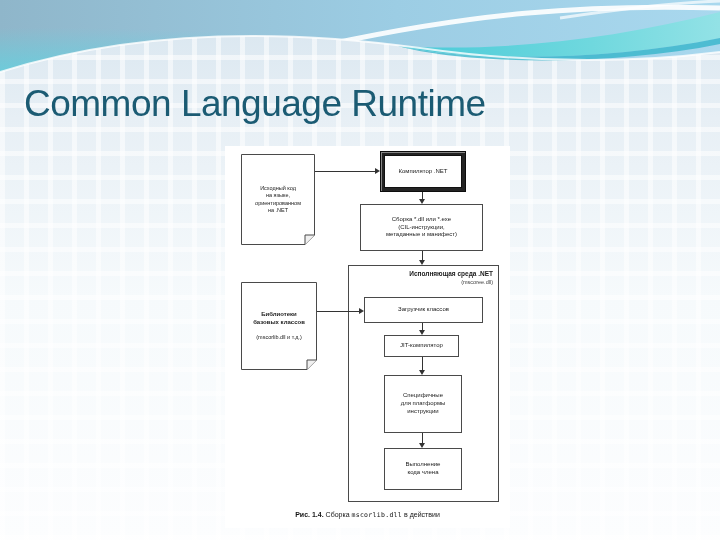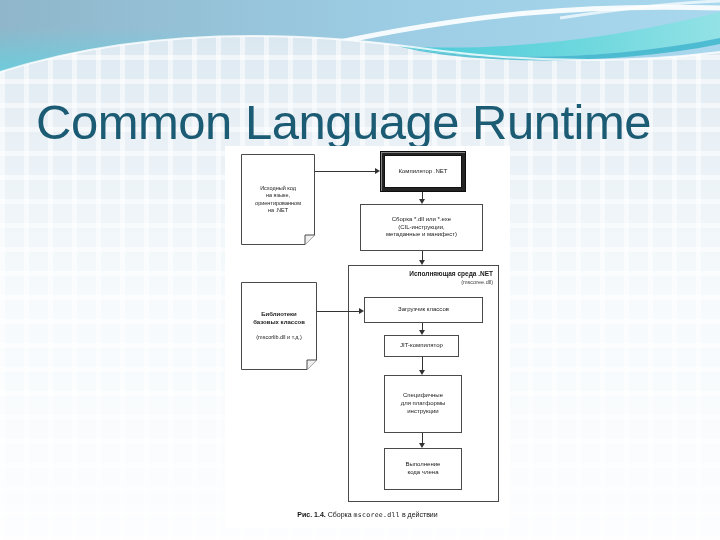--- a/index.html
+++ b/index.html
@@ -7,22 +7,22 @@
   .slide{
     position:relative;width:720px;height:540px;overflow:hidden;
     background-color:#eef4f8;
     background-image:
       repeating-linear-gradient(90deg, rgba(255,255,255,.55) 0 5px, rgba(255,255,255,0) 5px 24px),
       repeating-linear-gradient(0deg, rgba(255,255,255,.55) 0 5px, rgba(255,255,255,0) 5px 24px),
       linear-gradient(180deg,#d7e5ef 0%,#e7eff5 22%,#f6fafc 55%,#fcfdfe 100%);
   }
   .wave{position:absolute;top:0;left:0;}
   .title{
-    position:absolute;left:24px;top:84px;margin:12px;
-    font-size:49px;font-weight:400;letter-spacing:-0.5px;
+    position:absolute;left:24px;top:84px;margin:0;
+    font-size:37px;font-weight:400;letter-spacing:-0.5px;
     color:#1b5b73;line-height:1.1;white-space:nowrap;
   }
   .diagram{
     position:absolute;left:225px;top:146px;width:285px;height:382px;
     background:#ffffff;color:#1a1a1a;
   }
   .box{
     position:absolute;background:#fff;border:1px solid #4a4a4a;
     display:flex;align-items:center;justify-content:center;box-sizing:border-box;
   }
@@ -177,17 +177,17 @@
         <span class="txt bold">Библиотеки
 базовых классов</span>
         <span class="txt txt-sm">(mscorlib.dll и т.д.)</span>
       </div>
     </div>
 
     <div class="hline" style="left:92px;top:165px;width:42px;"></div>
     <div class="arr-right" style="left:134px;top:162px;"></div>
 
     <div class="caption">
-      <span class="fig">Рис. 1.4.</span><span> Сборка </span><span class="code">mscoree.dll</span><span> в действии</span>
+      <span class="fig">Рис. 1.4.</span><span> Сборка </span><span class="code">mscorlib.dll</span><span> в действии</span>
     </div>
 
   </div>
 </div>
 
 </body></html>

